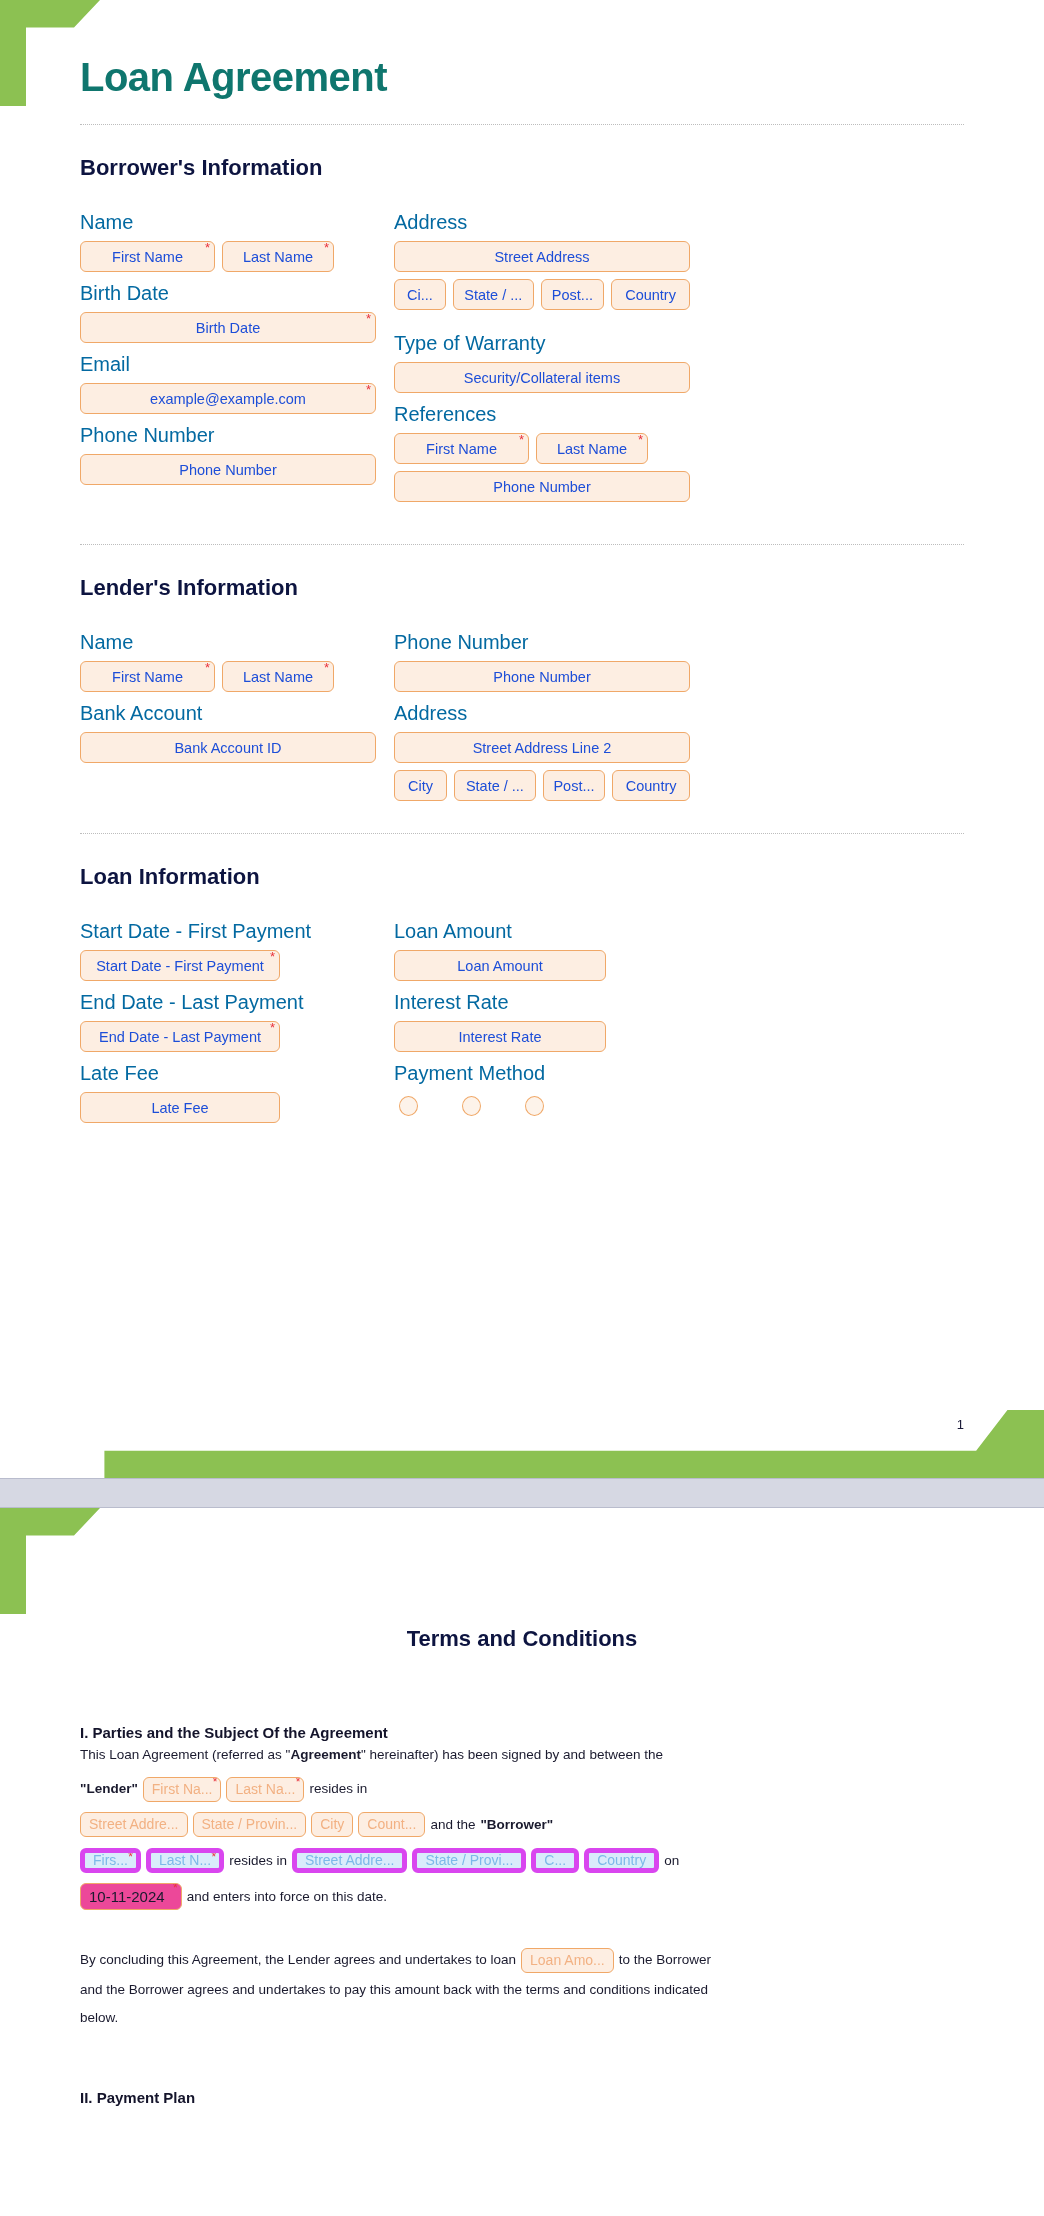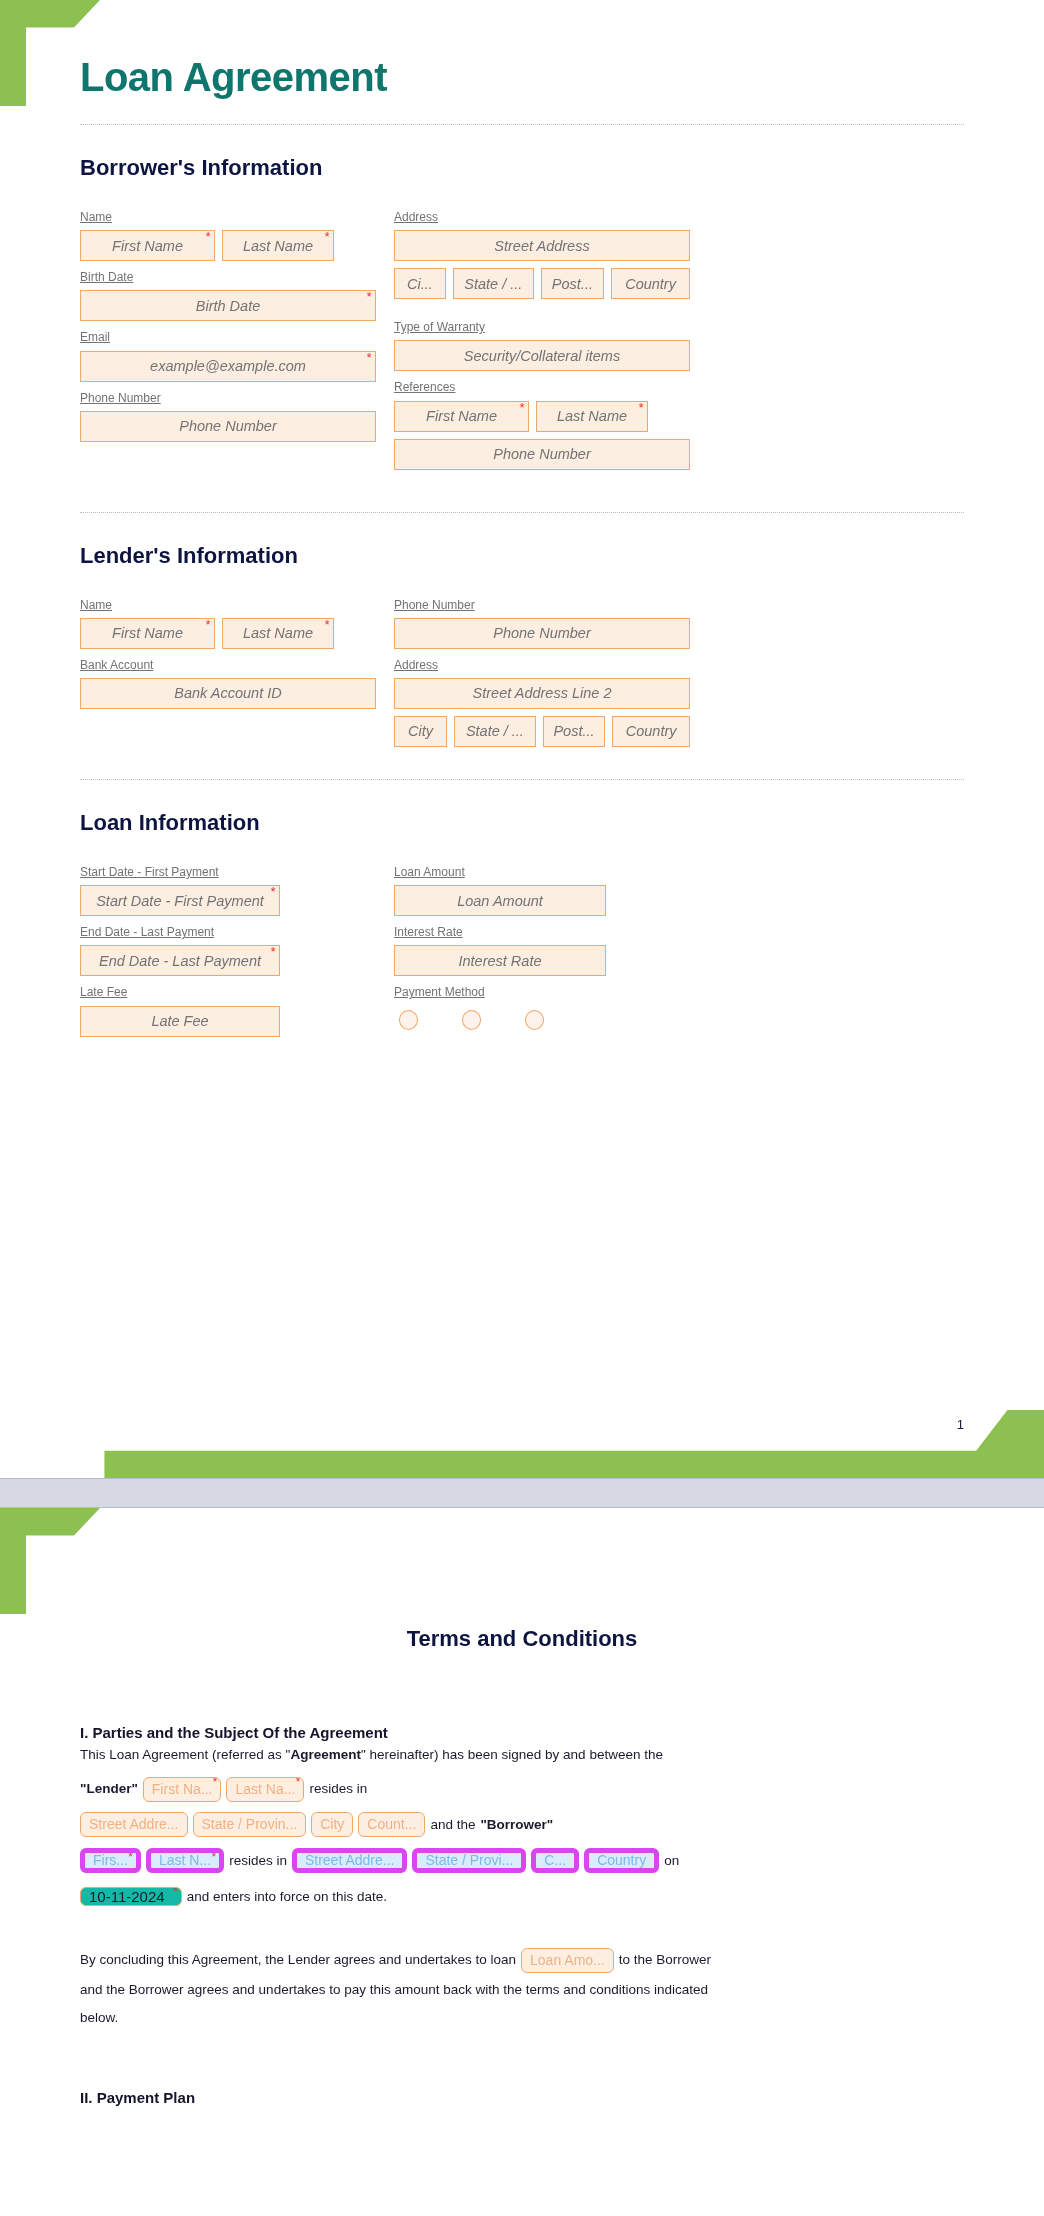--- a/index.html
+++ b/index.html
@@ -99,45 +99,43 @@
   .form-grid {
     display: flex;
     gap: 18px;
     margin-top: 28px;
   }
   .col { width: 296px; flex: none; }
 
   .field-block { margin-bottom: 8px; }
 
   .field-label {
-    font-size: 12px;
-    color: #737373;
+    font-size: 20px;
+    color: #0369a1;
     margin-bottom: 5px;
     line-height: 1.35;
-    text-decoration: underline;
   }
 
   .row { display: flex; gap: 7px; }
 
   
   .inp {
     position: relative;
     background: #fdeee2;
     border: 1px solid #f0a868;
-    border-radius: 0;
+    border-radius: 6px;
     height: 31px;
     display: flex;
     align-items: center;
     justify-content: center;
-    color: #737373;
+    color: #1d4ed8;
     font-size: 14.5px;
     white-space: nowrap;
     overflow: hidden;
     cursor: text;
-    font-style: italic;
   }
   .inp.req::after {
     content: "*";
     position: absolute;
     top: 0px;
     right: 4px;
     color: #e8323c;
     font-size: 13px;
     line-height: 12px;
   }
@@ -235,24 +233,24 @@
     content: "*";
     position: absolute;
     top: -1px;
     right: 3px;
     color: #e8323c;
     font-size: 12px;
     line-height: 11px;
   }
   .iinp.filled {
     color: #1a1a2e;
-    background: #14b8a6;
+    background: #ec4899;
     border: 1px solid #f0a868;
     font-size: 15px;
-    height: 19px;
+    height: 27px;
     padding: 0 16px 0 8px;
   }
 </style>
 </head>
 <body>
 
 <div class="viewport">
 
   <div class="page page-1">
     <div class="corner-tl"></div>

